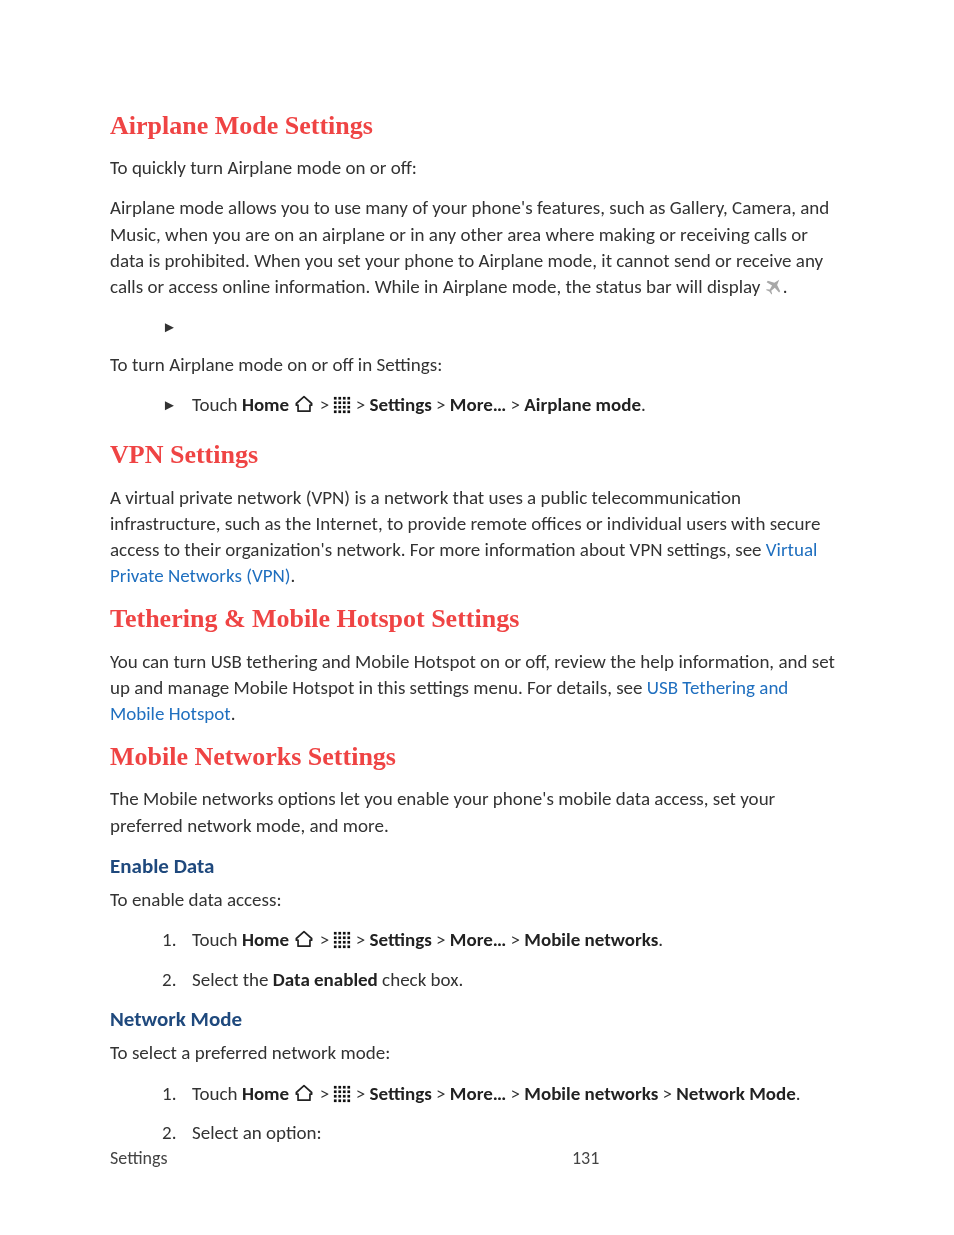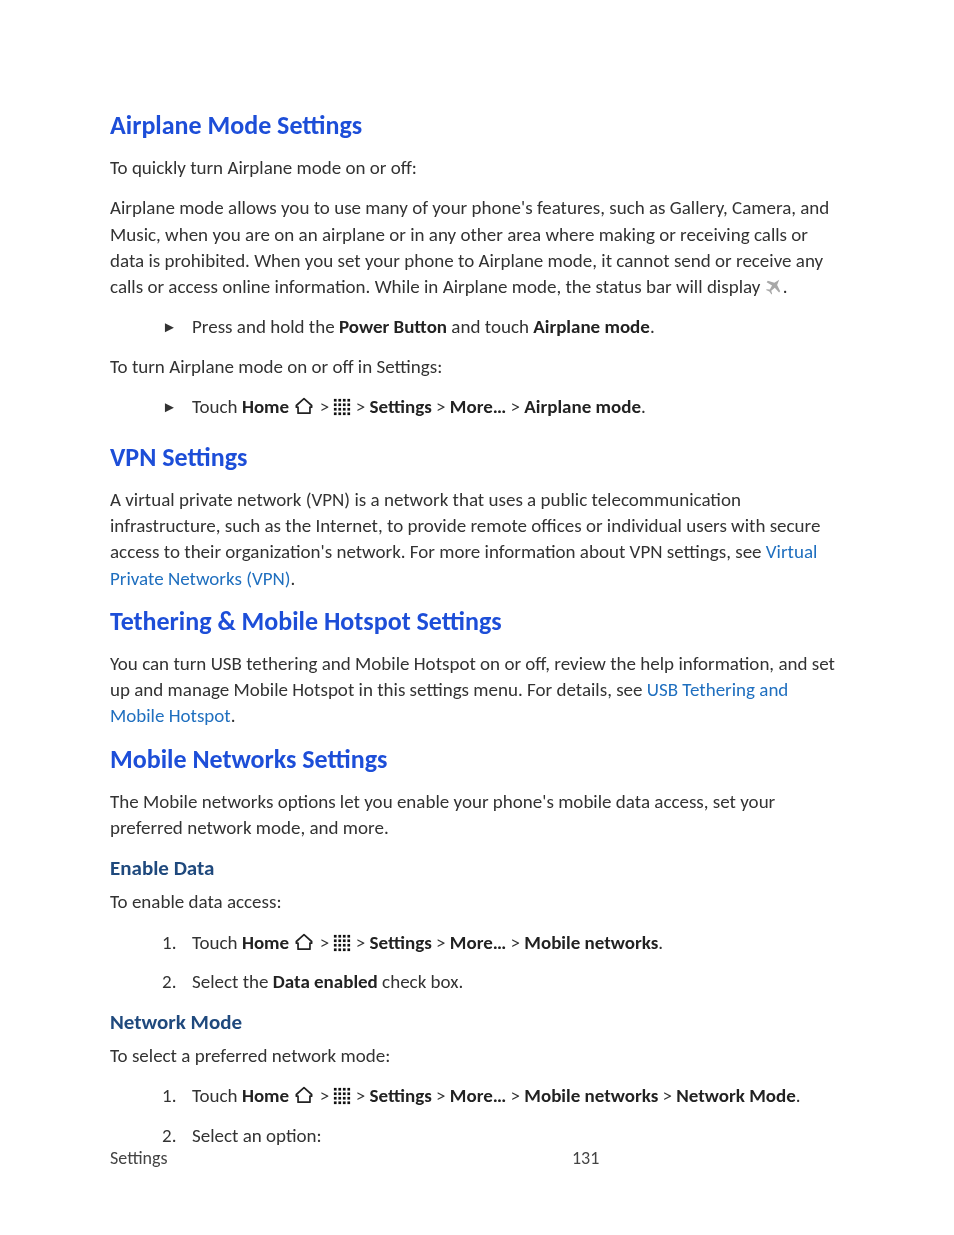--- a/index.html
+++ b/index.html
@@ -15,25 +15,26 @@
     color: #333;
   }
   .page {
     position: absolute;
     left: 110px;
     right: 110px;
     top: 110px;
     bottom: 50px;
   }
   h2.section {
-    color: #1d4ed8;
+    color: #ef4444;
     font-size: 26px;
     font-weight: 700;
     margin: 0 0 14px 0;
     line-height: 1.2;
+    font-family: Liberation Serif, serif;
   }
   h3.subsection {
     color: #1f497d;
     font-size: 21px;
     font-weight: 700;
     margin: 10px 0 8px 0;
   }
   p {
     font-size: 19px;
     line-height: 1.38;
@@ -126,23 +127,20 @@
 
   <p>
     <span>Airplane mode allows you to use many of your phone's features, such as Gallery, Camera, and Music, when you are on an airplane or in any other area where making or receiving calls or data is prohibited. When you set your phone to Airplane mode, it cannot send or receive any calls or access online information. While in Airplane mode, the status bar will display </span>
     <span class="icon-airplane"><svg width="18" height="18" viewBox="0 0 20 20">
           <use href="#ic-airplane"></use>
         </svg></span><span>.</span>
   </p>
 
   <div class="indent list-row">
     <span class="marker arrow">►</span>
-    <span class="list-body">
-      <span>Press and hold the </span><b>Power Button</b><span> and touch </span><b>Airplane mode</b><span>.</span>
-    </span>
   </div>
 
   <p>To turn Airplane mode on or off in Settings:</p>
 
   <div class="indent list-row">
     <span class="marker arrow">►</span>
     <span class="list-body">
       <span>Touch </span><b>Home</b>
       <span class="icon-home"><svg width="22" height="17" viewBox="0 0 24 20">
             <use href="#ic-home"></use>

